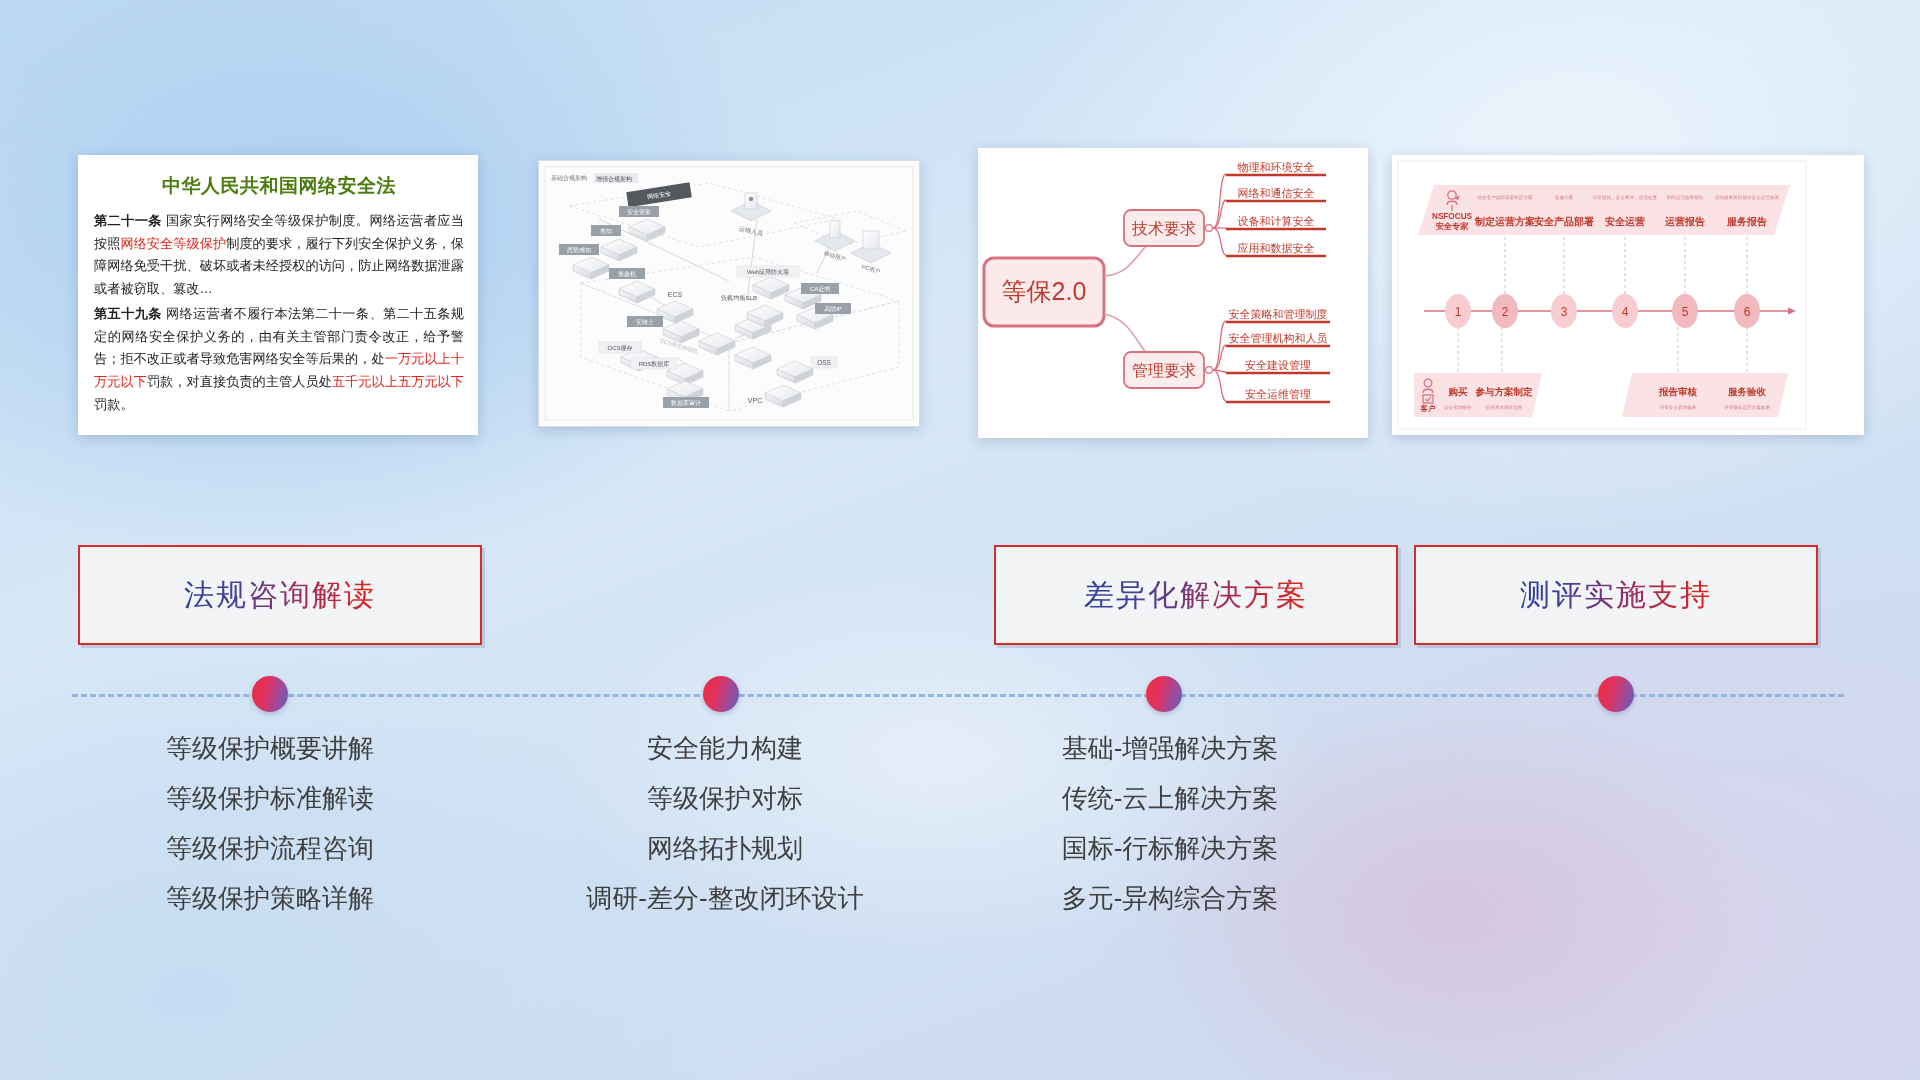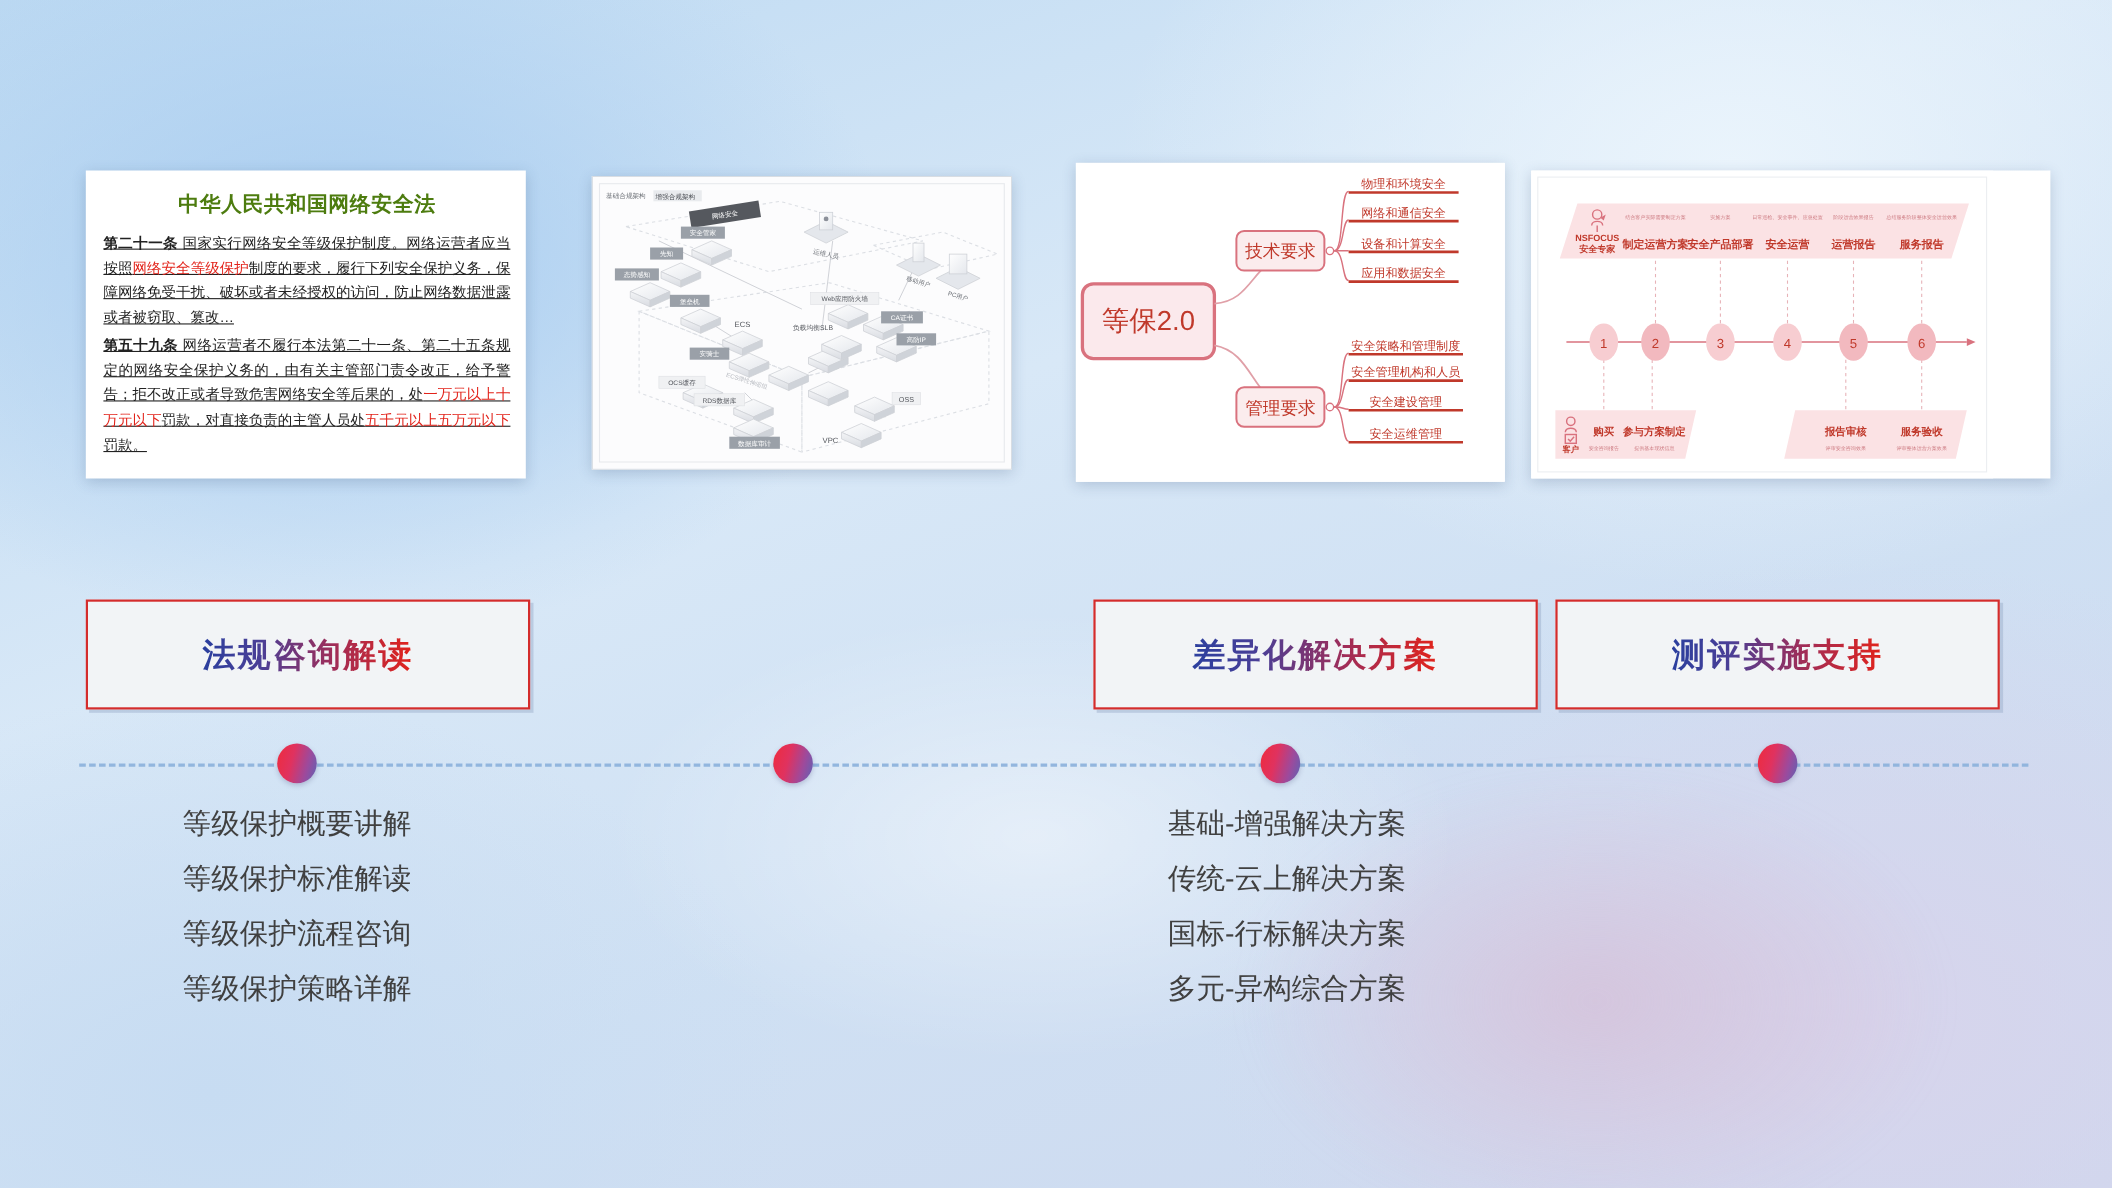--- a/index.html
+++ b/index.html
@@ -25,21 +25,21 @@
 
   
   #cards{position:absolute;left:0;top:0;width:1920px;height:470px;}
   .card{position:absolute;background:#fff;box-shadow:0 3px 12px rgba(40,70,110,.22);overflow:hidden;}
   .card.framed{border:1px solid #d8dde3;}
 
   
   #card-law{left:78px;top:155px;width:400px;height:280px;padding:0;}
   #card-law .inner{padding:18px 14px 10px 16px;}
   .law-title{font-size:19px;font-weight:bold;color:#4d7c0f;text-align:center;margin-bottom:11px;letter-spacing:.5px;}
-  .law-p{font-size:13.2px;line-height:1.72;color:#222;text-align:justify;margin:0 0 2px 0;text-decoration:underline;}
+  .law-p{font-size:13.2px;line-height:1.72;color:#222;text-align:justify;margin:0 0 2px 0;}
   .law-p b{font-weight:bold;}
   .law-red{color:#e2231a;}
 
   
   #card-arch{left:538px;top:160px;width:380px;height:265px;}
   #arch-svg{display:block;width:380px;height:265px;background:#fcfcfd;}
 
   
   #card-mind{left:978px;top:148px;width:390px;height:290px;}
   #mind-svg{display:block;width:390px;height:290px;background:#fff;}
@@ -47,21 +47,21 @@
   
   #card-flow{left:1392px;top:155px;width:472px;height:280px;}
   #flow-svg{display:block;width:420px;height:280px;background:#fff;}
 
   
   #titles{position:absolute;left:0;top:545px;width:1920px;height:100px;}
   .title-box{position:absolute;top:0;height:96px;background:#f2f4f6;
      border:2px solid #d42c2c;box-shadow:3px 3px 0 0 rgba(150,170,200,.45);
      display:flex;align-items:center;justify-content:center;}
   .title-box .t{
-     font-size:30px;font-weight:700;letter-spacing:2px;
+     font-size:30px;font-weight:400;letter-spacing:2px;
      background:linear-gradient(90deg,#2b3f9e 0%,#4b3f96 28%,#a02d58 62%,#e2231a 100%);
      -webkit-background-clip:text;background-clip:text;color:transparent;
      -webkit-text-fill-color:transparent;white-space:nowrap;}
   #title-0{left:78px;width:400px;}
   #title-1{left:536px;width:400px;}
   #title-2{left:994px;width:400px;}
   #title-3{left:1414px;width:400px;}
 
   
   #timeline{position:absolute;left:0;top:660px;width:1920px;height:60px;}
@@ -452,20 +452,26 @@
   <div class="tl-dot" id="dot-3"></div>
 </div>
 
 <div id="lists">
   <div class="list-col" id="col-0">
     <div class="li">等级保护概要讲解</div>
     <div class="li">等级保护标准解读</div>
     <div class="li">等级保护流程咨询</div>
     <div class="li">等级保护策略详解</div>
   </div>
+  <div class="list-col" id="col-1">
+    <div class="li">安全能力构建</div>
+    <div class="li">等级保护对标</div>
+    <div class="li">网络拓扑规划</div>
+    <div class="li">调研-差分-整改闭环设计</div>
+  </div>
   <div class="list-col" id="col-2">
     <div class="li">基础-增强解决方案</div>
     <div class="li">传统-云上解决方案</div>
     <div class="li">国标-行标解决方案</div>
     <div class="li">多元-异构综合方案</div>
   </div>
 
 </div>
 
 </body></html>

